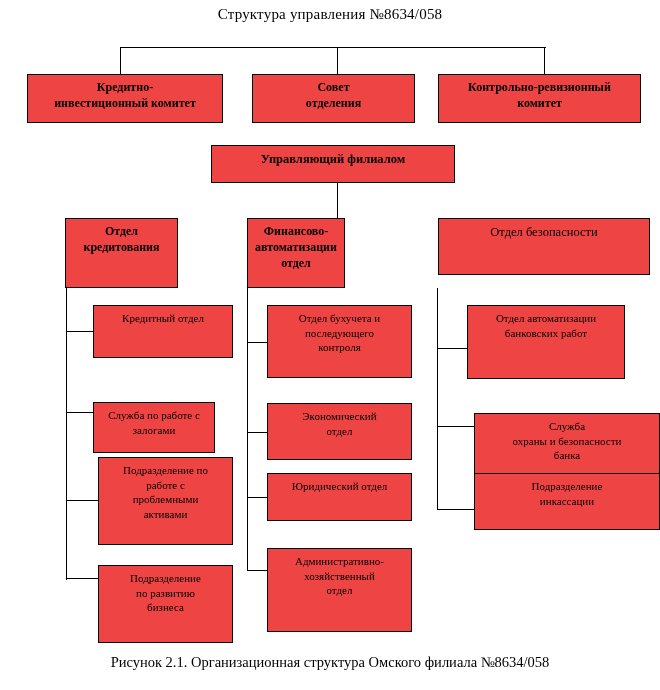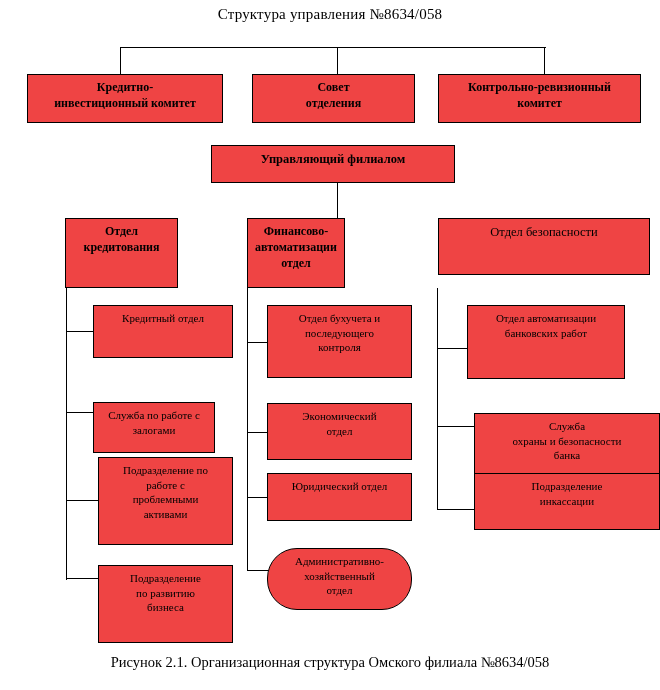--- a/index.html
+++ b/index.html
@@ -147,21 +147,21 @@
     <span class="txt">Экономический
 отдел</span>
   </div>
 
   <div class="line hline" style="left:247px; top:497px; width:21px;"></div>
   <div class="box fs11" style="left:267px; top:473px; width:145px; height:48px;">
     <span class="txt">Юридический отдел</span>
   </div>
 
   <div class="line hline" style="left:247px; top:570px; width:21px;"></div>
-  <div class="box fs11" style="left:267px; top:548px; width:145px; height:62px;border-radius:30px;">
+  <div class="box fs11" style="left:267px; top:548px; width:145px; height:84px;">
     <span class="txt">Административно-
 хозяйственный
 отдел</span>
   </div>
 
   <div class="line vline" style="left:437px; top:288px; height:222px;"></div>
 
   <div class="line hline" style="left:437px; top:348px; width:31px;"></div>
   <div class="box fs11" style="left:467px; top:305px; width:158px; height:74px;">
     <span class="txt">Отдел автоматизации

